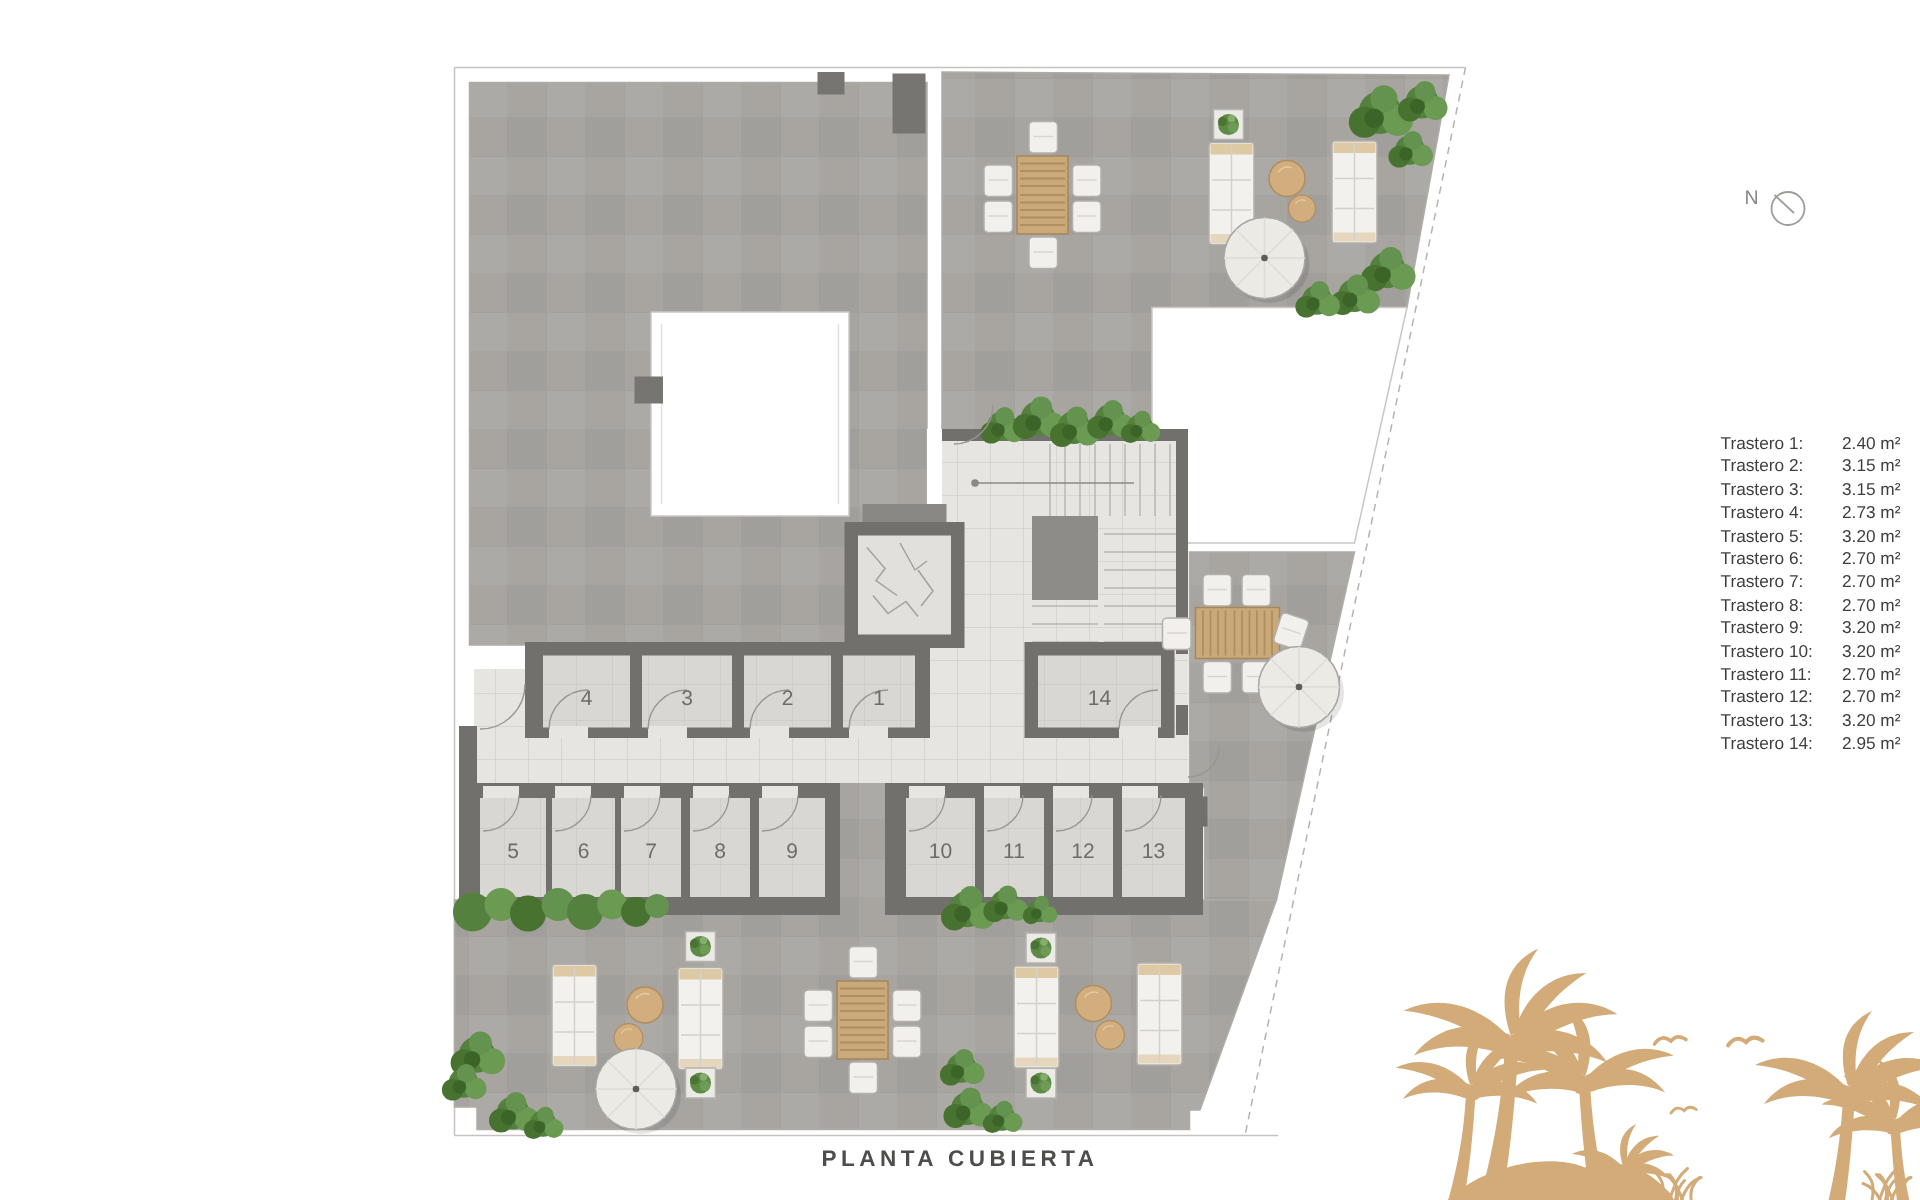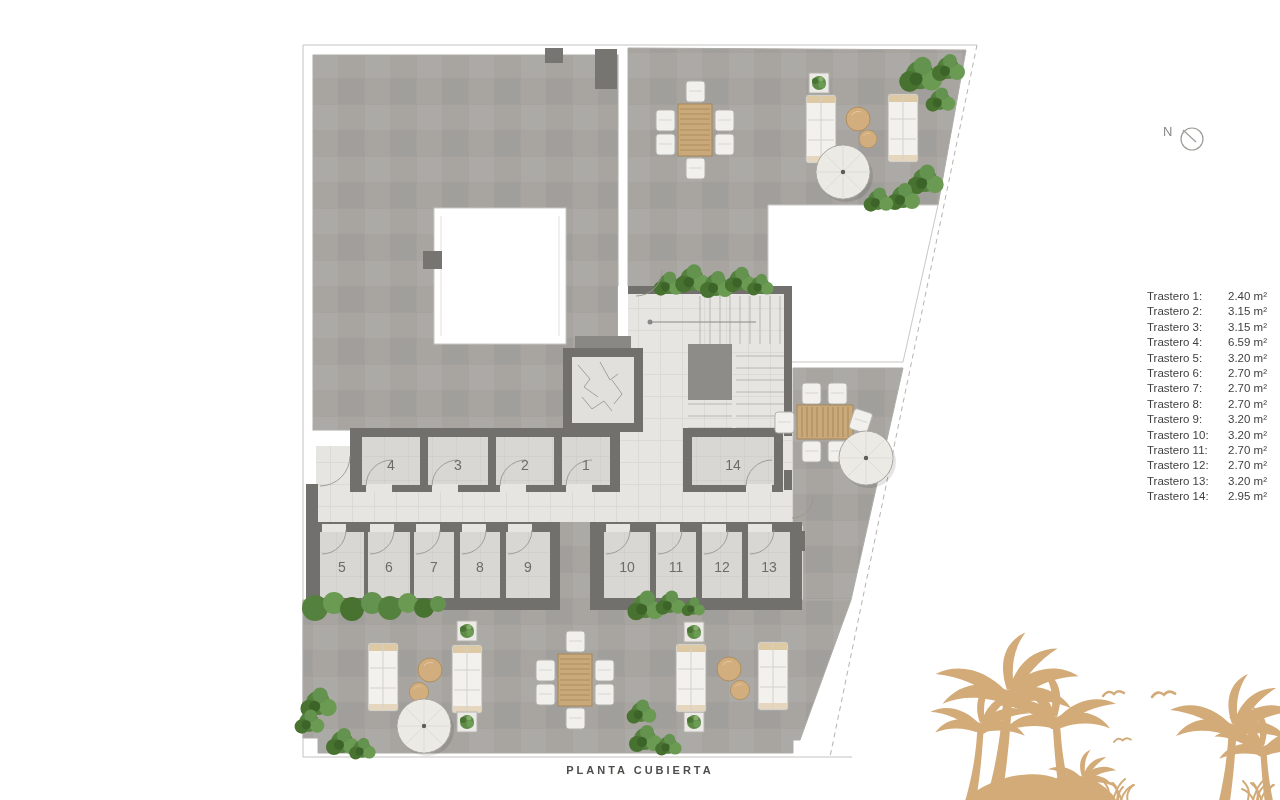--- a/index.html
+++ b/index.html
@@ -5,21 +5,21 @@
   html,body{margin:0;padding:0;background:#ffffff;width:1280px;height:800px;overflow:hidden;
     font-family:"Liberation Sans", sans-serif;}
   .stage{position:relative;width:1280px;height:800px;background:#fff;}
   .plan-svg{position:absolute;left:0;top:0;}
   .legend{position:absolute;left:1119px;top:289px;color:var(--legend_text,#3e3e3e);
     font-size:11.5px;line-height:15.4px;margin-left:28px;}
   .legend-row{white-space:nowrap;}
   .legend-name{display:inline-block;width:81px;}
   .legend-area{display:inline-block;}
   .page-title{position:absolute;left:50%;top:764px;transform:translateX(-50%);
-    font-size:11px;font-weight:bold;letter-spacing:3px;color:var(--title_text,#4d4d4b);}
+    font-size:15px;font-weight:bold;letter-spacing:3px;color:var(--title_text,#4d4d4b);}
   .palm{fill:var(--palm_silhouette,#d3ab79);}
   .palm-stroke{stroke:var(--palm_silhouette,#d3ab79);fill:none;stroke-linecap:round;}
   .room-num{fill:#6d6c69;font-size:14px;font-family:"Liberation Sans",sans-serif;}
   .compass-n{fill:#8a8886;font-size:13px;font-family:"Liberation Sans",sans-serif;}
 </style>
 </head>
 <body>
 
 <div class="stage">
 
@@ -339,21 +339,21 @@
     <use href="#bird" transform="translate(1103,696)"></use>
     <use href="#bird" transform="translate(1152,697) scale(1.1)"></use>
     <use href="#bird" transform="translate(1114,742) scale(0.8)"></use>
   </g>
 </svg>
 
 <div class="legend">
   <div class="legend-row"><span class="legend-name">Trastero 1:</span><span class="legend-area">2.40 m²</span></div>
   <div class="legend-row"><span class="legend-name">Trastero 2:</span><span class="legend-area">3.15 m²</span></div>
   <div class="legend-row"><span class="legend-name">Trastero 3:</span><span class="legend-area">3.15 m²</span></div>
-  <div class="legend-row"><span class="legend-name">Trastero 4:</span><span class="legend-area">6.59 m²</span></div>
+  <div class="legend-row"><span class="legend-name">Trastero 4:</span><span class="legend-area">2.73 m²</span></div>
   <div class="legend-row"><span class="legend-name">Trastero 5:</span><span class="legend-area">3.20 m²</span></div>
   <div class="legend-row"><span class="legend-name">Trastero 6:</span><span class="legend-area">2.70 m²</span></div>
   <div class="legend-row"><span class="legend-name">Trastero 7:</span><span class="legend-area">2.70 m²</span></div>
   <div class="legend-row"><span class="legend-name">Trastero 8:</span><span class="legend-area">2.70 m²</span></div>
   <div class="legend-row"><span class="legend-name">Trastero 9:</span><span class="legend-area">3.20 m²</span></div>
   <div class="legend-row"><span class="legend-name">Trastero 10:</span><span class="legend-area">3.20 m²</span></div>
   <div class="legend-row"><span class="legend-name">Trastero 11:</span><span class="legend-area">2.70 m²</span></div>
   <div class="legend-row"><span class="legend-name">Trastero 12:</span><span class="legend-area">2.70 m²</span></div>
   <div class="legend-row"><span class="legend-name">Trastero 13:</span><span class="legend-area">3.20 m²</span></div>
   <div class="legend-row"><span class="legend-name">Trastero 14:</span><span class="legend-area">2.95 m²</span></div>

